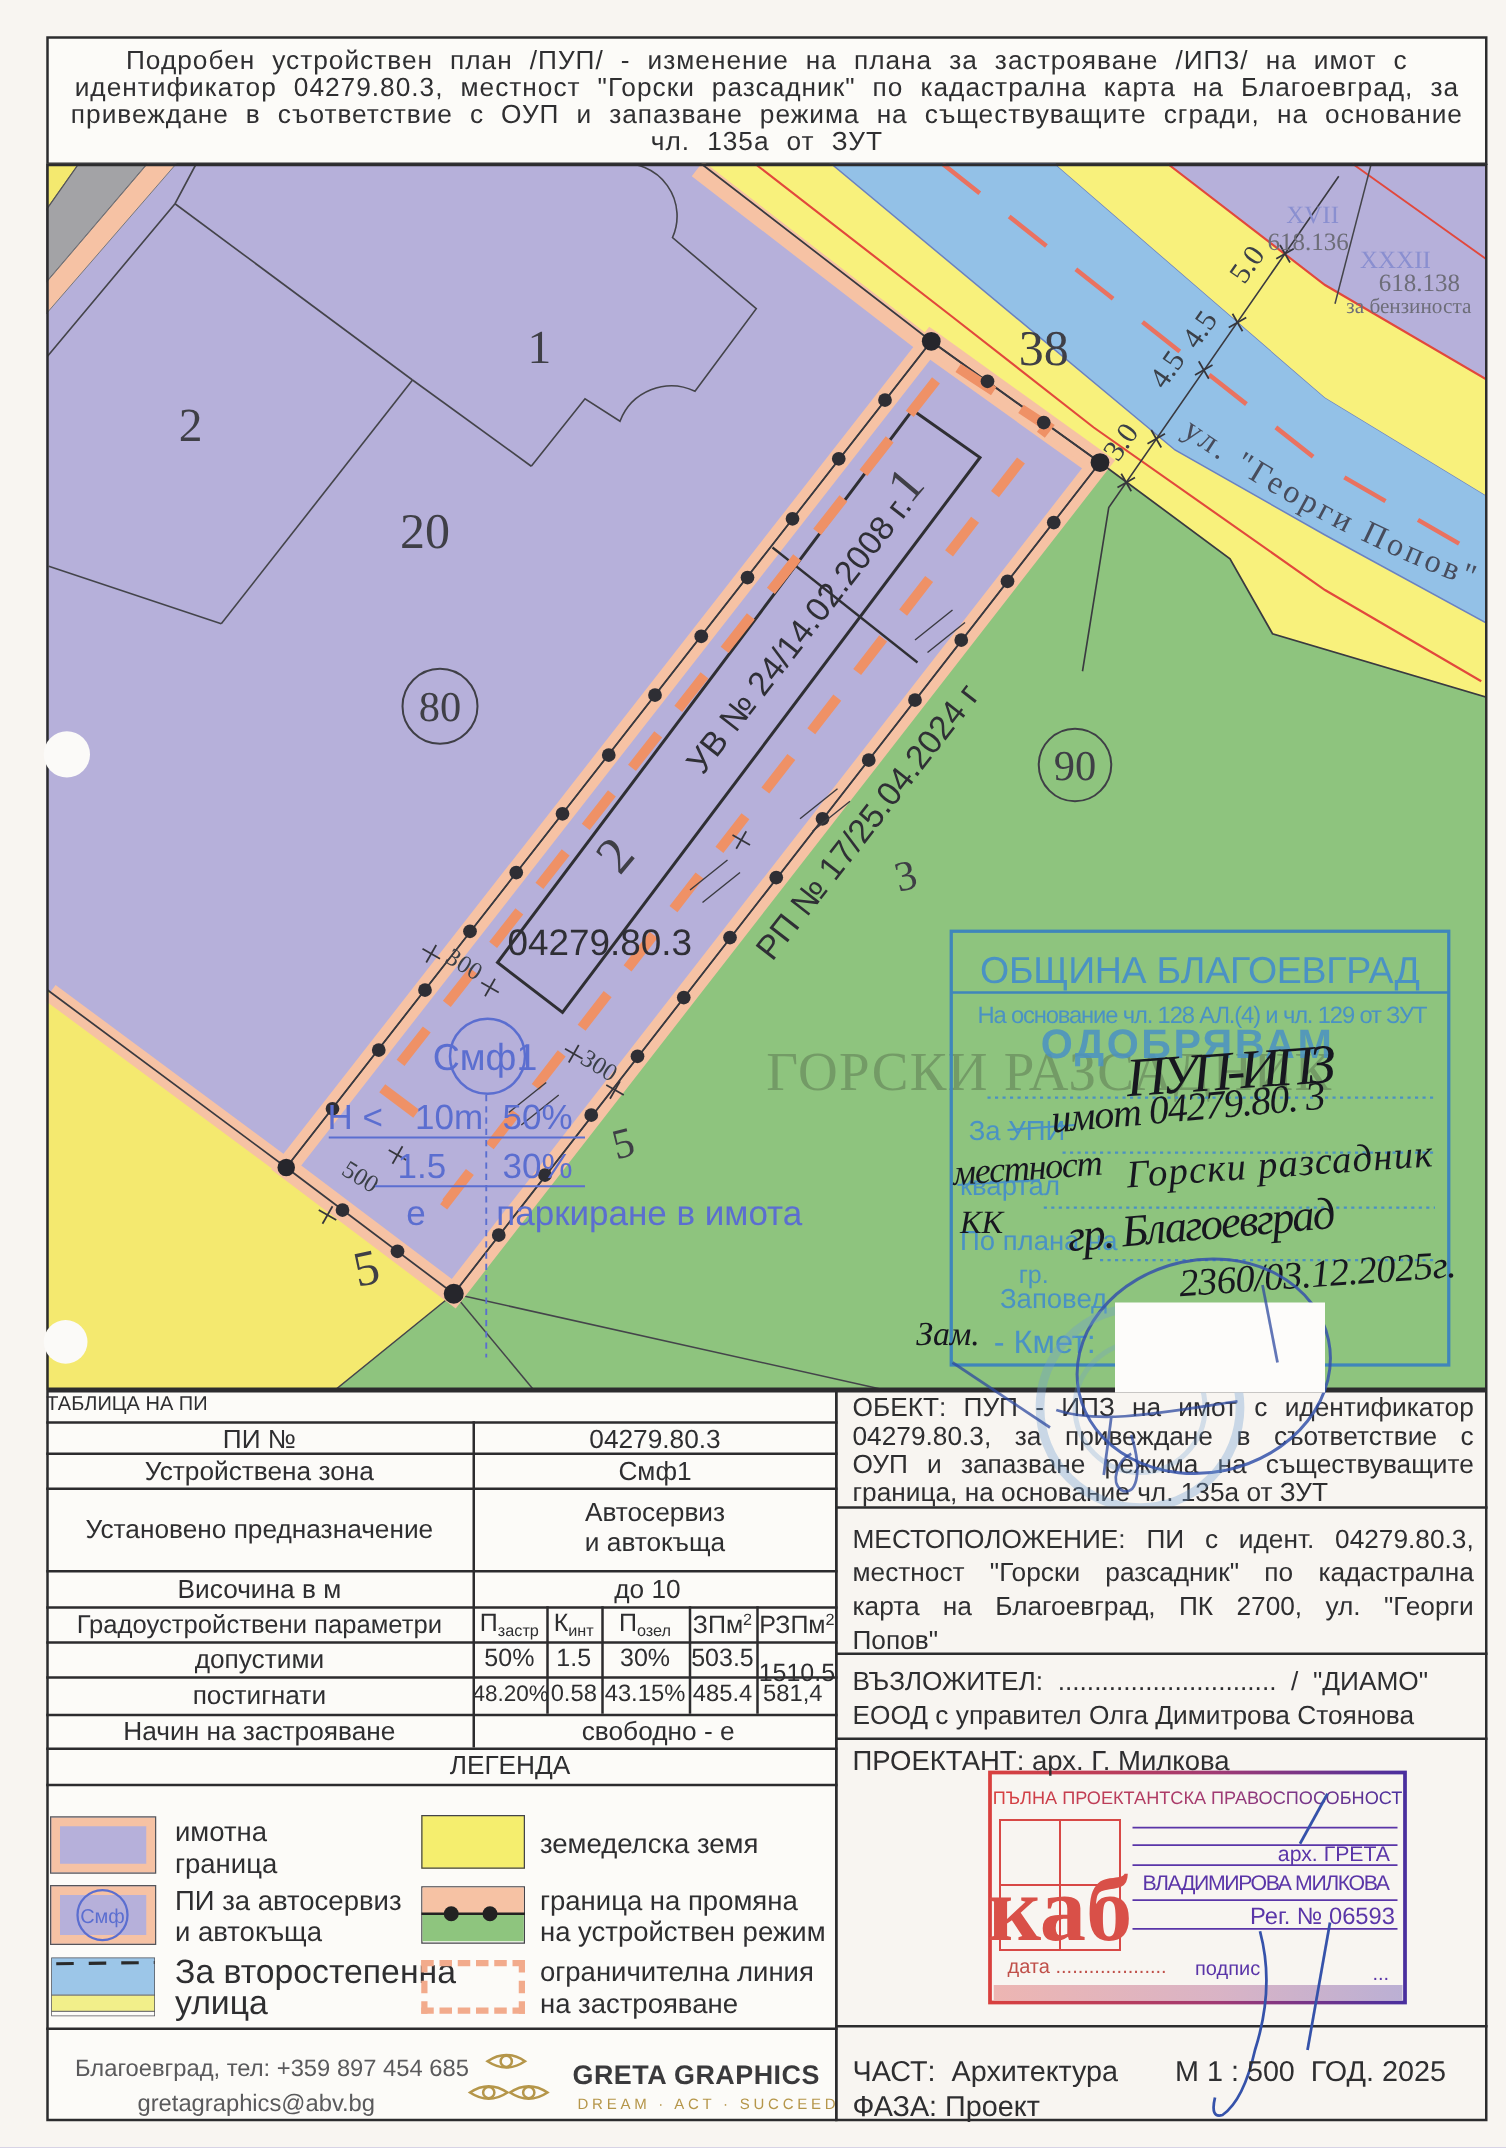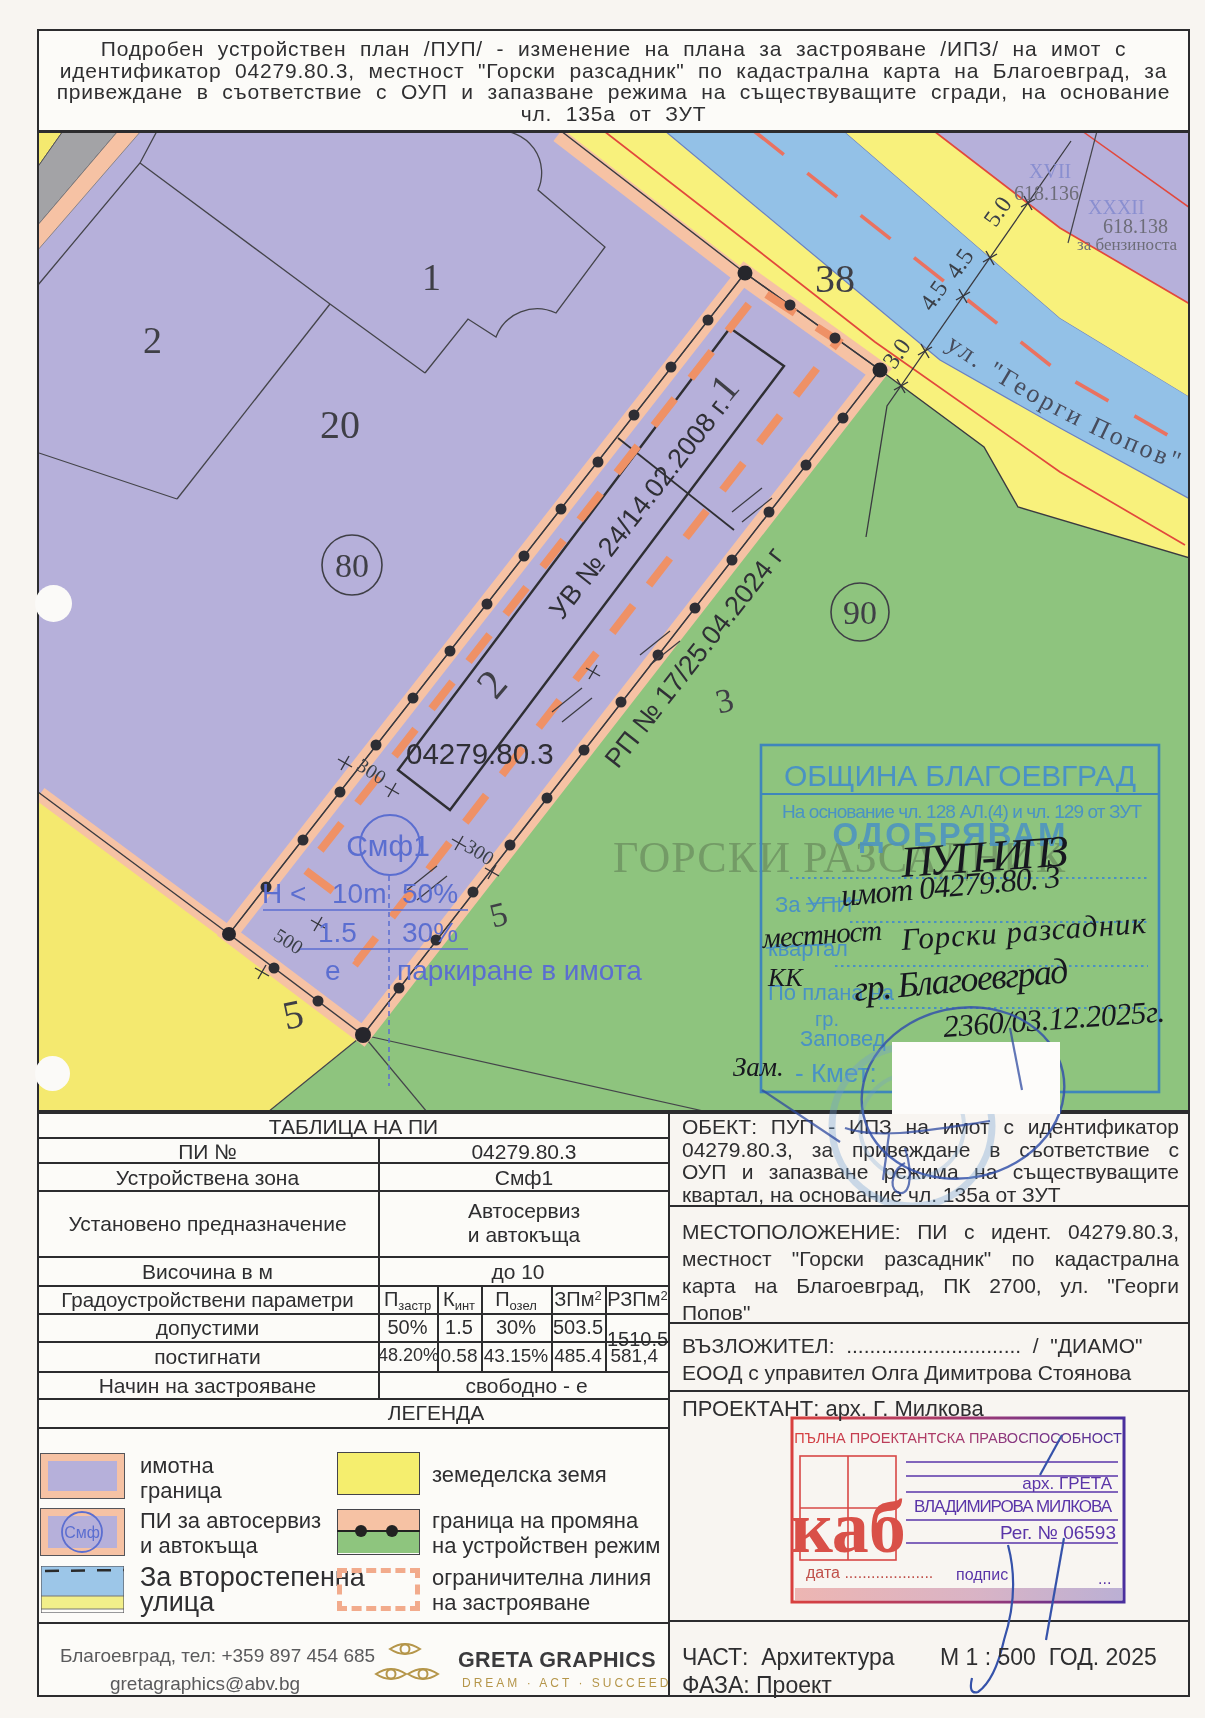--- a/index.html
+++ b/index.html
@@ -301,21 +301,21 @@
 <div class="vl" style="left:437px;top:1285px;height:86px;z-index:5;"></div>
 <div class="vl" style="left:481px;top:1285px;height:86px;z-index:5;"></div>
 <div class="vl" style="left:551px;top:1285px;height:86px;z-index:5;"></div>
 <div class="vl" style="left:605px;top:1285px;height:86px;z-index:5;"></div>
 <div class="hl" style="left:668px;top:1205px;width:522px;z-index:5;"></div>
 <div class="hl" style="left:668px;top:1322px;width:522px;z-index:5;"></div>
 <div class="hl" style="left:668px;top:1390px;width:522px;z-index:5;"></div>
 <div class="hl" style="left:668px;top:1620px;width:522px;z-index:5;"></div>
 
 <div class="abs" style="z-index:7;left:0;top:0;">
-<div class="t" style="left:37px;top:1115px;width:633px;text-align:center;font-size:21px;">ТАБЛИЦА НА ПИ</div>
+<div class="t" style="left:37px;top:1115px;width:633px;font-size:16px;">ТАБЛИЦА НА ПИ</div>
 <div class="t" style="left:37px;top:1140px;width:341px;text-align:center;font-size:21px;">ПИ №</div>
 <div class="t" style="left:378px;top:1140px;width:292px;text-align:center;font-size:21px;">04279.80.3</div>
 <div class="t" style="left:37px;top:1166px;width:341px;text-align:center;font-size:21px;">Устройствена зона</div>
 <div class="t" style="left:378px;top:1166px;width:292px;text-align:center;font-size:21px;">Смф1</div>
 <div class="t" style="left:37px;top:1212px;width:341px;text-align:center;font-size:21px;">Установено предназначение</div>
 <div class="t" style="left:378px;top:1199px;width:292px;text-align:center;font-size:21px;line-height:24px;white-space:normal;">Автосервиз<br>и автокъща</div>
 <div class="t" style="left:37px;top:1260px;width:341px;text-align:center;font-size:21px;">Височина в м</div>
 <div class="t" style="left:378px;top:1260px;width:280px;text-align:center;font-size:21px;">до 10</div>
 <div class="t" style="left:37px;top:1288px;width:341px;text-align:center;font-size:20.5px;">Градоустройствени параметри</div>
 <div class="t" style="left:378px;top:1288px;width:59px;text-align:center;font-size:20px;">П<span style="font-size:13px;vertical-align:-4px;">застр</span></div>
@@ -330,21 +330,21 @@
 <div class="t" style="left:551px;top:1316px;width:54px;text-align:center;font-size:20px;">503.5</div>
 <div class="t" style="left:605px;top:1316px;width:65px;text-align:center;font-size:20px;margin-top:12px;">1510.5</div>
 <div class="t" style="left:37px;top:1345px;width:341px;text-align:center;font-size:21px;">постигнати</div>
 <div class="t" style="left:378px;top:1345px;width:59px;text-align:center;font-size:18px;">48.20%</div>
 <div class="t" style="left:437px;top:1345px;width:44px;text-align:center;font-size:19px;">0.58</div>
 <div class="t" style="left:481px;top:1345px;width:70px;text-align:center;font-size:19px;">43.15%</div>
 <div class="t" style="left:551px;top:1345px;width:54px;text-align:center;font-size:19px;">485.4</div>
 <div class="t" style="left:605px;top:1345px;width:53px;text-align:right;font-size:19px;">581,4</div>
 <div class="t" style="left:37px;top:1374px;width:341px;text-align:center;font-size:21px;">Начин на застрояване</div>
 <div class="t" style="left:378px;top:1374px;width:297px;text-align:center;font-size:21px;">свободно - е</div>
-<div class="t" style="left:37px;top:1401px;width:742px;text-align:center;font-size:21px;padding-left:28px;">ЛЕГЕНДА</div>
+<div class="t" style="left:37px;top:1401px;width:742px;text-align:center;font-size:21px;">ЛЕГЕНДА</div>
 </div>
 
 <div class="abs" style="z-index:7;left:0;top:0;">
 
 <div class="abs" style="left:41px;top:1454px;width:83px;height:44px;background:#b6b0da;border:7px solid #f6c2a4;box-sizing:border-box;outline:1px solid #55555a;"></div>
 <div class="t" style="left:140px;top:1453px;font-size:22px;line-height:25px;">имотна<br>граница</div>
 
 <div class="abs" style="left:41px;top:1509px;width:83px;height:46px;background:#b6b0da;border:7px solid #f6c2a4;box-sizing:border-box;outline:1px solid #55555a;"></div>
 <svg class="abs" style="left:41px;top:1509px;" width="83" height="46">
       <circle cx="41" cy="23" r="20" fill="none" stroke="#5b6ed0" stroke-width="1.8"></circle>
@@ -393,21 +393,21 @@
       <circle cx="55" cy="38" r="4.5"></circle>
     </g>
 </svg>
 <div class="t" style="left:458px;top:1648px;font-size:21.5px;font-weight:bold;color:#3a3a3c;letter-spacing:0.4px;z-index:7;">GRETA GRAPHICS</div>
 <div class="t" style="left:462px;top:1676px;font-size:12px;color:#b5964a;letter-spacing:3px;z-index:7;">DREAM · ACT · SUCCEED</div>
 
 <div class="abs" style="left:682px;top:1116px;width:497px;font-size:21px;line-height:22.6px;color:#2e2e30;z-index:7;">
     <div style="text-align:justify;text-align-last:justify;">ОБЕКТ: ПУП - ИПЗ на имот с идентификатор</div>
     <div style="text-align:justify;text-align-last:justify;">04279.80.3, за привеждане в съответствие с</div>
     <div style="text-align:justify;text-align-last:justify;">ОУП и запазване режима на съществуващите</div>
-    <div>квартал, на основание чл. 135а от ЗУТ</div>
+    <div>граница, на основание чл. 135а от ЗУТ</div>
   </div>
 
 <div class="abs" style="left:682px;top:1218px;width:497px;font-size:21px;line-height:27px;color:#2e2e30;z-index:7;">
     <div style="text-align:justify;text-align-last:justify;">МЕСТОПОЛОЖЕНИЕ: ПИ с идент. 04279.80.3,</div>
     <div style="text-align:justify;text-align-last:justify;">местност "Горски разсадник" по кадастрална</div>
     <div style="text-align:justify;text-align-last:justify;">карта на Благоевград, ПК 2700, ул. "Георги</div>
     <div>Попов"</div>
   </div>
 
 <div class="t" style="left:682px;top:1332px;width:497px;font-size:21px;line-height:27px;white-space:normal;z-index:7;">ВЪЗЛОЖИТЕЛ: &nbsp;.............................. &nbsp;/ &nbsp;"ДИАМО"<br>ЕООД с управител Олга Димитрова Стоянова</div>

